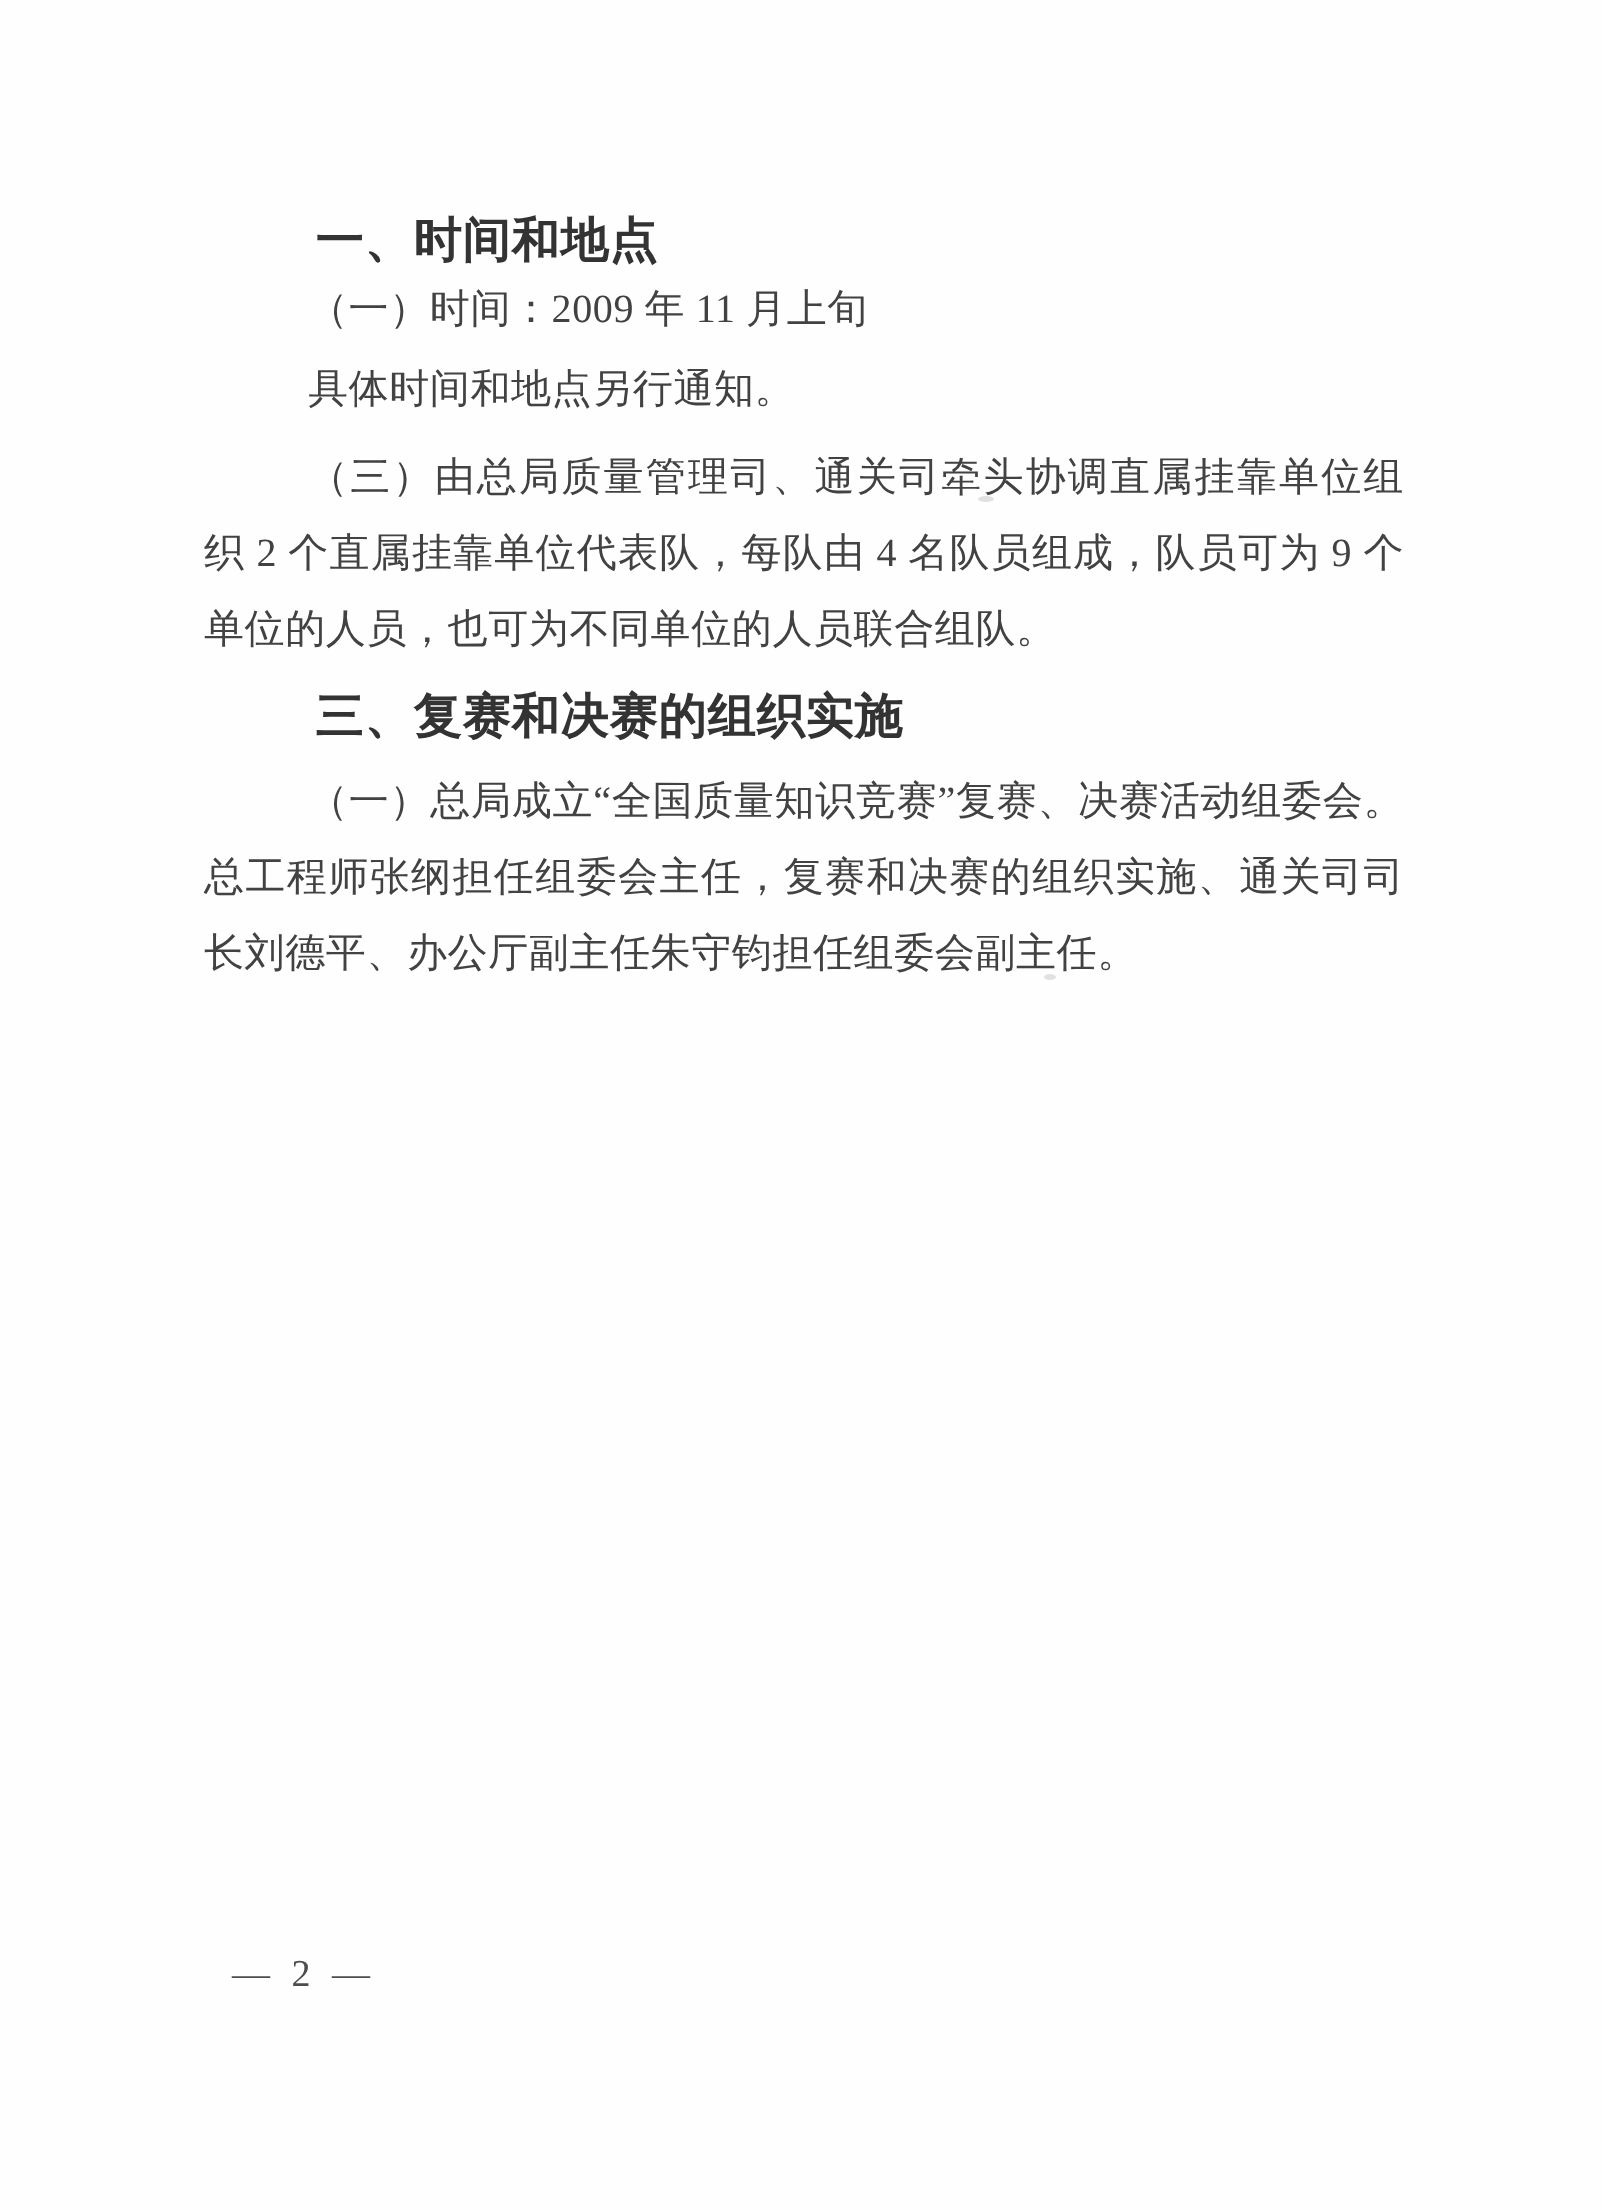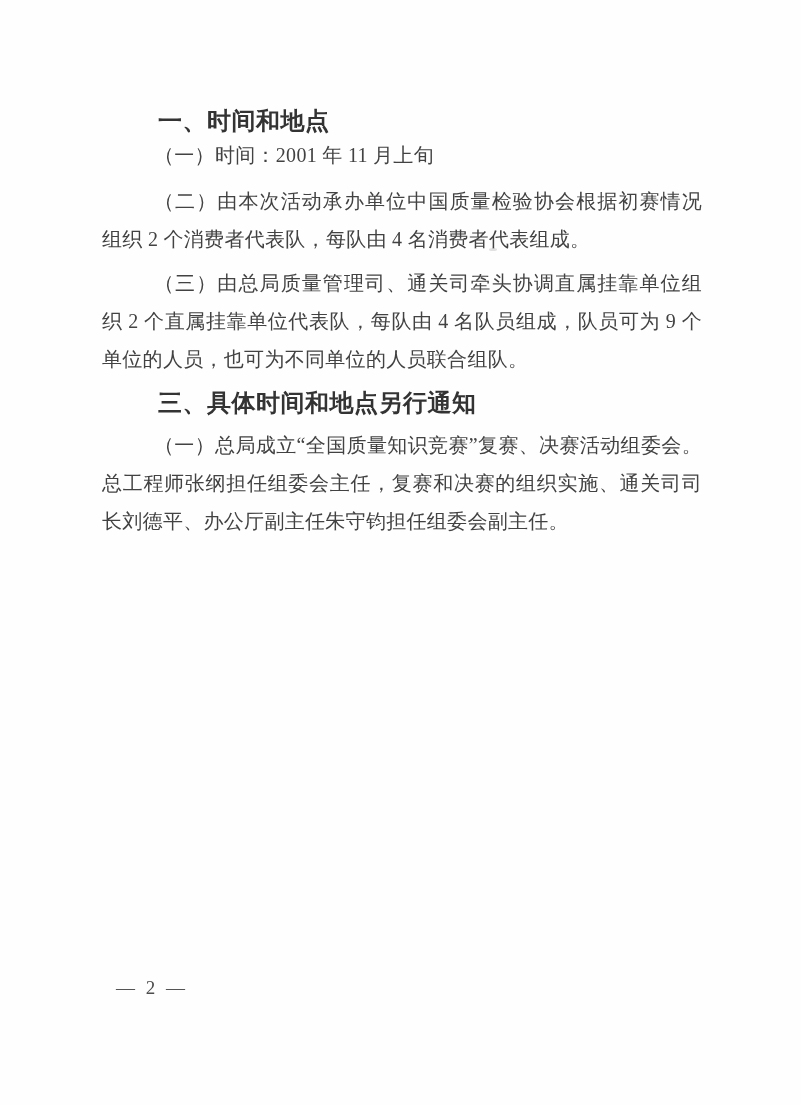--- a/index.html
+++ b/index.html
@@ -70,26 +70,26 @@
   .speck-2 { left: 522px; top: 487px; width: 6px; height: 3px; }
 </style>
 </head>
 <body>
 
 <div class="scan-page">
 
   <div class="doc-content">
 
     <h2 class="sec-heading mt-0">一、时间和地点</h2>
-    <p class="para mt-0">（一）时间：2001 年 11 月上旬</p>
+    <p class="para mt-0">（一）时间：2009 年 11 月上旬</p>
+    <p class="para mt-2">具体时间和地点另行通知。</p>
 
-    <p class="para mt-8">（二）由本次活动承办单位中国质量检验协会根据初赛情况组织 2 个消费者代表队，每队由 4 名消费者代表组成。</p>
     <p class="para mt-6">（三）由总局质量管理司、通关司牵头协调直属挂靠单位组织 2 个直属挂靠单位代表队，每队由 4 名队员组成，队员可为 9 个单位的人员，也可为不同单位的人员联合组队。</p>
 
-    <h2 class="sec-heading mt-10">三、具体时间和地点另行通知</h2>
+    <h2 class="sec-heading mt-10">三、复赛和决赛的组织实施</h2>
     <p class="para mt-8">（一）总局成立“全国质量知识竞赛”复赛、决赛活动组委会。总工程师张纲担任组委会主任，复赛和决赛的组织实施、通关司司长刘德平、办公厅副主任朱守钧担任组委会副主任。</p>
 
   </div>
 
   <div class="page-number">— 2 —</div>
 
   <div class="speck speck-1"></div>
   <div class="speck speck-2"></div>
 
 </div>

